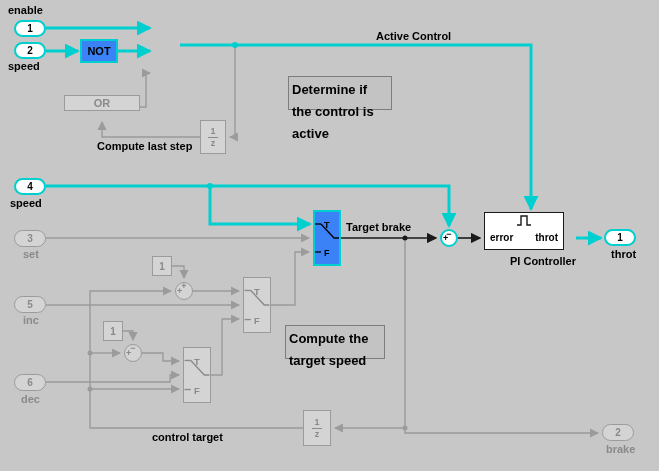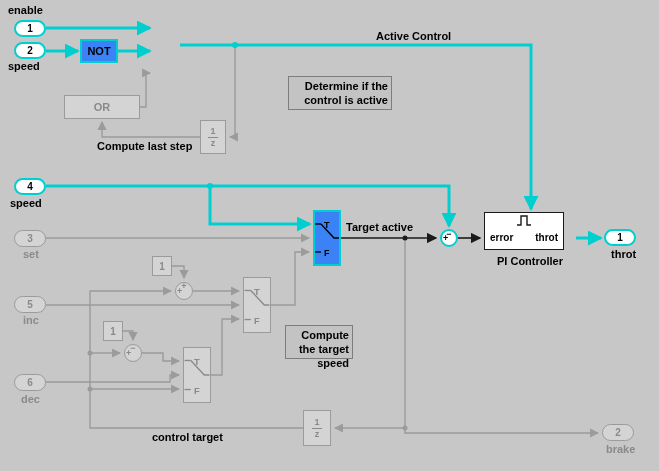--- a/index.html
+++ b/index.html
@@ -10,21 +10,21 @@
   .w-fd{stroke:var(--faded);stroke-width:1.4;fill:none;marker-end:url(#af);}
   .port{position:absolute;width:32px;height:17px;border-radius:9px;display:flex;align-items:center;justify-content:center;font-size:10px;font-weight:bold;box-sizing:border-box;z-index:2;}
   .port-hl{border:2.2px solid var(--highlight);background:#fff;color:#000;}
   .port-fd{border:1.4px solid var(--faded);background:var(--faded_fill);color:var(--text_faded);}
   .lbl{position:absolute;font-size:11px;font-weight:bold;color:#000;white-space:nowrap;z-index:3;}
   .lbl-fd{color:var(--text_faded);}
   .block{position:absolute;box-sizing:border-box;display:flex;align-items:center;justify-content:center;font-weight:bold;z-index:2;}
   .blk-hl{border:2.2px solid var(--highlight);background:#3b82f6;color:#000;}
   .blk-fd{border:1.4px solid var(--faded);background:var(--faded_fill);color:var(--text_faded);}
   .blk-n{border:1.6px solid var(--line_dark);background:#fff;color:#000;}
-  .ann{position:absolute;border:1px solid var(--annotation_border);background:var(--annotation_bg);color:#000;font-size:11px;line-height:14px;font-weight:bold;text-align:right;padding:2px 3px;box-sizing:border-box;z-index:3;}
+  .ann{position:absolute;border:1px solid var(--annotation_border);background:var(--annotation_bg);color:#000;font-size:13px;line-height:22px;font-weight:bold;text-align:left;padding:2px 3px;box-sizing:border-box;z-index:3;}
   .sum{position:absolute;width:18px;height:18px;border-radius:50%;box-sizing:border-box;z-index:2;}
   .sum-hl{border:2px solid var(--highlight);background:#fff;color:#000;}
   .sum-fd{border:1.4px solid var(--faded);background:var(--faded_fill);color:var(--text_faded);}
   .s-top{position:absolute;top:-1px;left:50%;transform:translateX(-50%);font-size:9px;font-weight:bold;line-height:9px;}
   .s-left{position:absolute;left:1px;top:50%;transform:translateY(-50%);font-size:9px;font-weight:bold;line-height:9px;}
   .sw-glyph{position:absolute;left:0;top:0;width:100%;height:100%;}
   .sw-glyph line,.sw-glyph polyline{stroke:currentColor;stroke-width:1.3;fill:none;}
   .sw-glyph text{fill:currentColor;font-size:9px;font-weight:bold;font-family:"Liberation Sans",sans-serif;}
   .frac{display:flex;flex-direction:column;align-items:center;font-size:9px;font-weight:bold;line-height:9px;}
   .frac .bar{width:10px;height:1px;background:currentColor;margin:1px 0;}
@@ -127,21 +127,21 @@
   <div class="lbl" style="left:611px;top:248px">throt</div>
 
   <div class="port port-fd" style="left:602px;top:424px">
       <span>2</span>
     </div>
   <div class="lbl lbl-fd" style="left:606px;top:443px">brake</div>
 
   <div class="block blk-hl" style="left:80px;top:39px;width:38px;height:24px;font-size:11px">
       <span>NOT</span>
     </div>
-  <div class="block blk-fd" style="left:64px;top:95px;width:76px;height:24px;font-size:11px">
+  <div class="block blk-fd" style="left:64px;top:95px;width:76px;height:16px;font-size:11px">
       <span>OR</span>
     </div>
 
   <div class="block blk-fd" style="left:200px;top:120px;width:26px;height:34px">
     <span class="frac">
         <span>1</span>
         <span class="bar"></span>
         <span>z</span>
       </span>
   </div>
@@ -204,21 +204,21 @@
     </svg>
   </div>
 
   <div class="block blk-n" style="left:484px;top:212px;width:80px;height:38px">
     <svg class="pi-glyph" width="16" height="11" viewBox="0 0 16 11">
       <polyline points="1,10 5,10 5,1 11,1 11,10 15,10" fill="none" stroke="#1a1a1a" stroke-width="1.4"></polyline>
     </svg>
     <span class="pi-port-lbl" style="left:5px">error</span>
     <span class="pi-port-lbl" style="right:5px">throt</span>
   </div>
-  <div class="lbl" style="left:497px;top:255px;width:92px;text-align:left">PI Controller</div>
+  <div class="lbl" style="left:484px;top:255px;width:92px;text-align:right">PI Controller</div>
 
   <div class="lbl" style="left:376px;top:30px">Active Control</div>
-  <div class="lbl" style="left:346px;top:221px">Target active</div>
+  <div class="lbl" style="left:346px;top:221px">Target brake</div>
 
   <div class="ann" style="left:288px;top:76px;width:104px;height:34px">Determine if the control is active</div>
-  <div class="ann" style="left:285px;top:325px;width:68px;height:34px">Compute the target speed</div>
+  <div class="ann" style="left:285px;top:325px;width:100px;height:34px">Compute the target speed</div>
 
 </div>
 
 </body></html>

